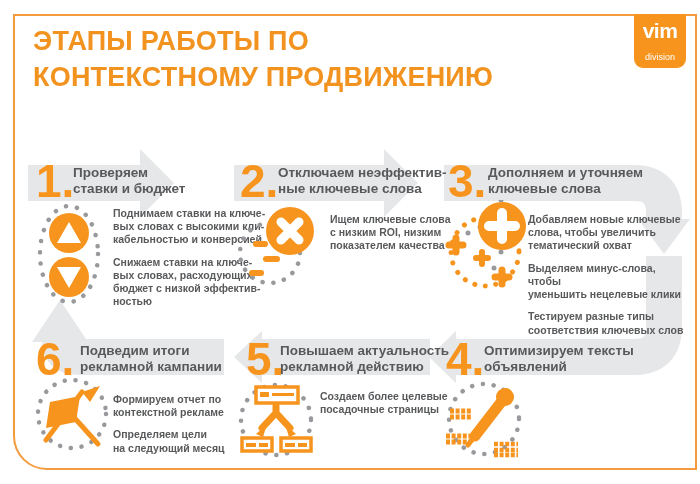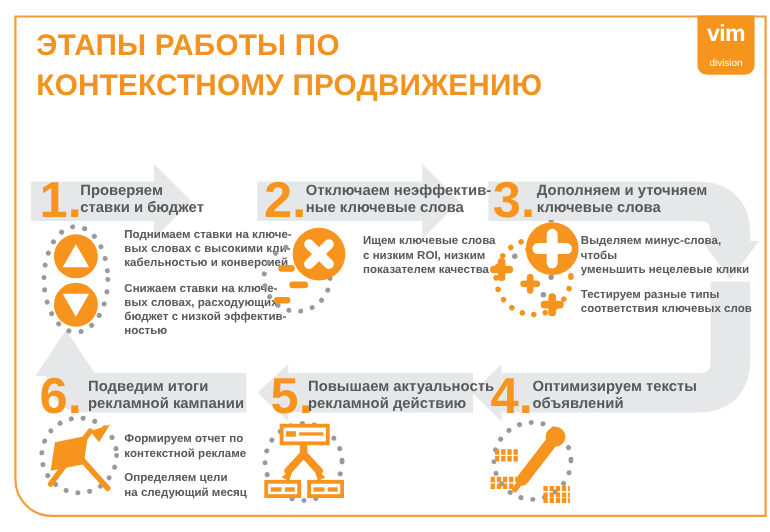--- a/index.html
+++ b/index.html
@@ -115,20 +115,23 @@
     <circle cx="57" cy="52" r="2.5" fill="#97999C"></circle>
     <circle cx="50" cy="68" r="2.5" fill="#97999C"></circle>
     <circle cx="57" c26="26" r="2.5" fill="#97999C"></circle>
     <circle cx="58" cy="26" r="24" fill="#F7941E"></circle>
     <path d="M58,13 V39 M45,26 H71" stroke="#ffffff" stroke-width="10" stroke-linecap="round"></path>
     <path d="M12,38 V52 M5,45 H19" stroke="#F7941E" stroke-width="7" stroke-linecap="round"></path>
     <path d="M38,52 V64 M32,58 H44" stroke="#F7941E" stroke-width="6" stroke-linecap="round"></path>
     <path d="M58,70 V84 M51,77 H65" stroke="#F7941E" stroke-width="7" stroke-linecap="round"></path>
   </svg>
   <div class="items" style="left:528px;top:213px;width:160px;">
+    <div class="item">Добавляем новые ключевые
+слова, чтобы увеличить
+тематический охват</div>
     <div class="item">Выделяем минус-слова, чтобы
 уменьшить нецелевые клики</div>
     <div class="item">Тестируем разные типы
 соответствия ключевых слов</div>
   </div>
 </div>
 
 <div>
   <div class="num" style="left:446px;top:338px;">4.</div>
   <div class="heading" style="left:484px;top:343px;">Оптимизируем тексты
@@ -161,20 +164,22 @@
     <polygon points="22,58 33,48 29,61" fill="#F7941E"></polygon>
     <polygon points="62,58 51,48 55,61" fill="#F7941E"></polygon>
     <rect x="8" y="62" width="30" height="13" fill="#ffffff" stroke="#F7941E" stroke-width="3.5"></rect>
     <rect x="12" y="67" width="10" height="4" fill="#F7941E"></rect>
     <rect x="25" y="67" width="9" height="4" fill="#F7941E"></rect>
     <rect x="47" y="62" width="30" height="13" fill="#ffffff" stroke="#F7941E" stroke-width="3.5"></rect>
     <rect x="51" y="67" width="10" height="4" fill="#F7941E"></rect>
     <rect x="64" y="67" width="9" height="4" fill="#F7941E"></rect>
   </svg>
   <div class="items" style="left:320px;top:390px;width:150px;">
+    <div class="item">Создаем более целевые
+посадочные страницы</div>
   </div>
 </div>
 
 <div>
   <div class="num" style="left:36px;top:338px;">6.</div>
   <div class="heading" style="left:80px;top:343px;">Подведим итоги
 рекламной кампании</div>
   <svg class="icon-box" style="left:32px;top:374px;" width="80" height="80" viewBox="0 0 80 80">
     <circle cx="40" cy="40" r="34" fill="none" stroke="#97999C" stroke-width="4.5" stroke-linecap="round" stroke-dasharray="0.1 10.8"></circle>
     <path d="M14,66 L50,18" stroke="#F7941E" stroke-width="5" stroke-linecap="round"></path>

